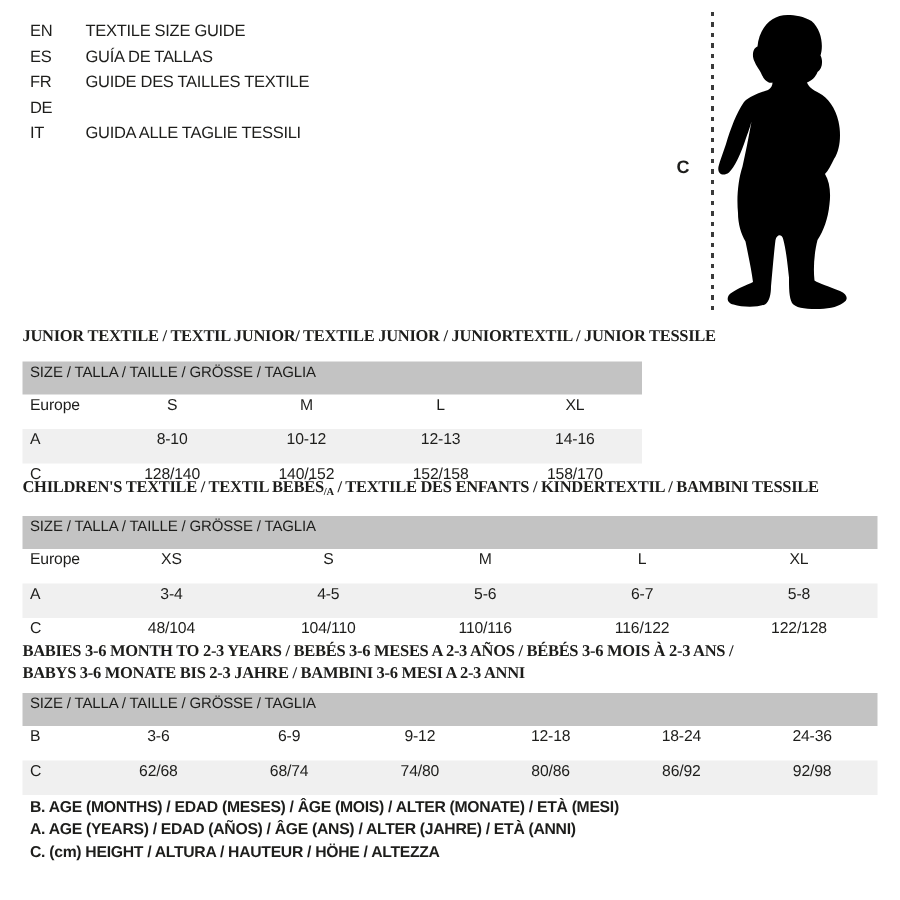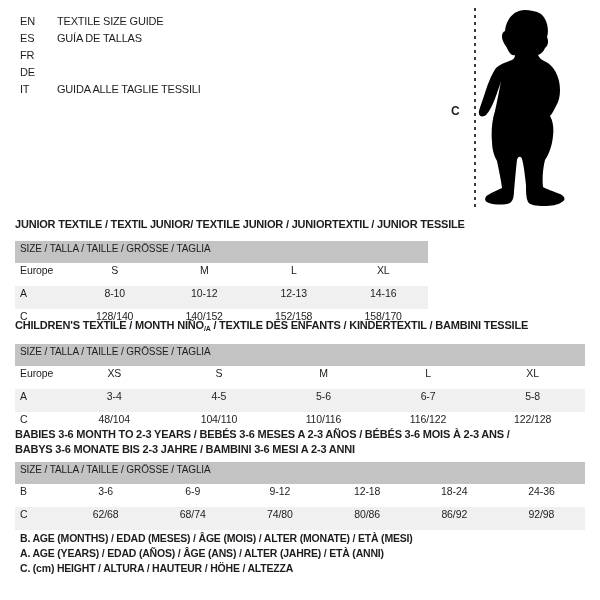--- a/index.html
+++ b/index.html
@@ -17,21 +17,21 @@
   .lang-code{width:37px;}
   .lang-label{white-space:nowrap;}
 
   
   .dotted-line{left:474px;top:8px;width:2px;height:201px;
     background:repeating-linear-gradient(to bottom,#3a3a3a 0 3px,transparent 3px 7px);}
   .c-label{left:451px;top:104px;font-size:12px;font-weight:bold;}
   .baby-svg{left:478px;top:8px;}
 
   
-  .section-title{left:15px;font-size:11px;font-weight:bold;letter-spacing:-0.2px;white-space:nowrap;line-height:15px;}
+  .section-title{left:15px;font-size:11px;font-weight:bold;letter-spacing:-0.2px;white-space:nowrap;line-height:15px;font-family:Liberation Serif, serif;}
   .sub{font-size:7px;vertical-align:-2px;font-weight:bold;}
   .tbl{left:15px;}
   .tbl-narrow{width:413px;}
   .tbl-wide{width:570px;}
   .size-bar{height:22px;line-height:15px;background:#c3c3c3;font-size:10px;letter-spacing:-0.1px;padding-left:5px;box-sizing:border-box;color:#1d1d1b;}
   .trow{display:flex;height:23px;line-height:15.5px;font-size:10.5px;letter-spacing:-0.1px;}
   .trow.shaded{background:#f0f0f0;}
   .c0{padding-left:5px;box-sizing:border-box;}
   .tbl-narrow .c0{width:55px;}
   .tbl-wide .c0{width:47px;}
@@ -50,20 +50,21 @@
     <div class="lang-row">
       <span class="lang-code">EN</span>
       <span class="lang-label">TEXTILE SIZE GUIDE</span>
     </div>
     <div class="lang-row">
       <span class="lang-code">ES</span>
       <span class="lang-label">GUÍA DE TALLAS</span>
     </div>
     <div class="lang-row">
       <span class="lang-code">FR</span>
+      <span class="lang-label">GUIDE DES TAILLES TEXTILE</span>
     </div>
     <div class="lang-row">
       <span class="lang-code">DE</span>
     </div>
     <div class="lang-row">
       <span class="lang-code">IT</span>
       <span class="lang-label">GUIDA ALLE TAGLIE TESSILI</span>
     </div>
   </div>
 
@@ -104,21 +105,21 @@
     </div>
     <div class="trow">
       <div class="c0">C</div>
       <div class="cd">128/140</div>
       <div class="cd">140/152</div>
       <div class="cd">152/158</div>
       <div class="cd">158/170</div>
     </div>
   </div>
 
-  <div class="abs section-title" style="top:318px;"><span>CHILDREN'S TEXTILE / MONTH NIÑO</span><span class="sub">/A</span><span> / TEXTILE DES ENFANTS / KINDERTEXTIL / BAMBINI TESSILE</span></div>
+  <div class="abs section-title" style="top:318px;"><span>CHILDREN'S TEXTILE / TEXTIL BEBÉS</span><span class="sub">/A</span><span> / TEXTILE DES ENFANTS / KINDERTEXTIL / BAMBINI TESSILE</span></div>
   <div class="abs tbl tbl-wide" style="top:344px;">
     <div class="size-bar">SIZE / TALLA / TAILLE / GRÖSSE / TAGLIA</div>
     <div class="trow">
       <div class="c0">Europe</div>
       <div class="cd">XS</div>
       <div class="cd">S</div>
       <div class="cd">M</div>
       <div class="cd">L</div>
       <div class="cd">XL</div>
     </div>

